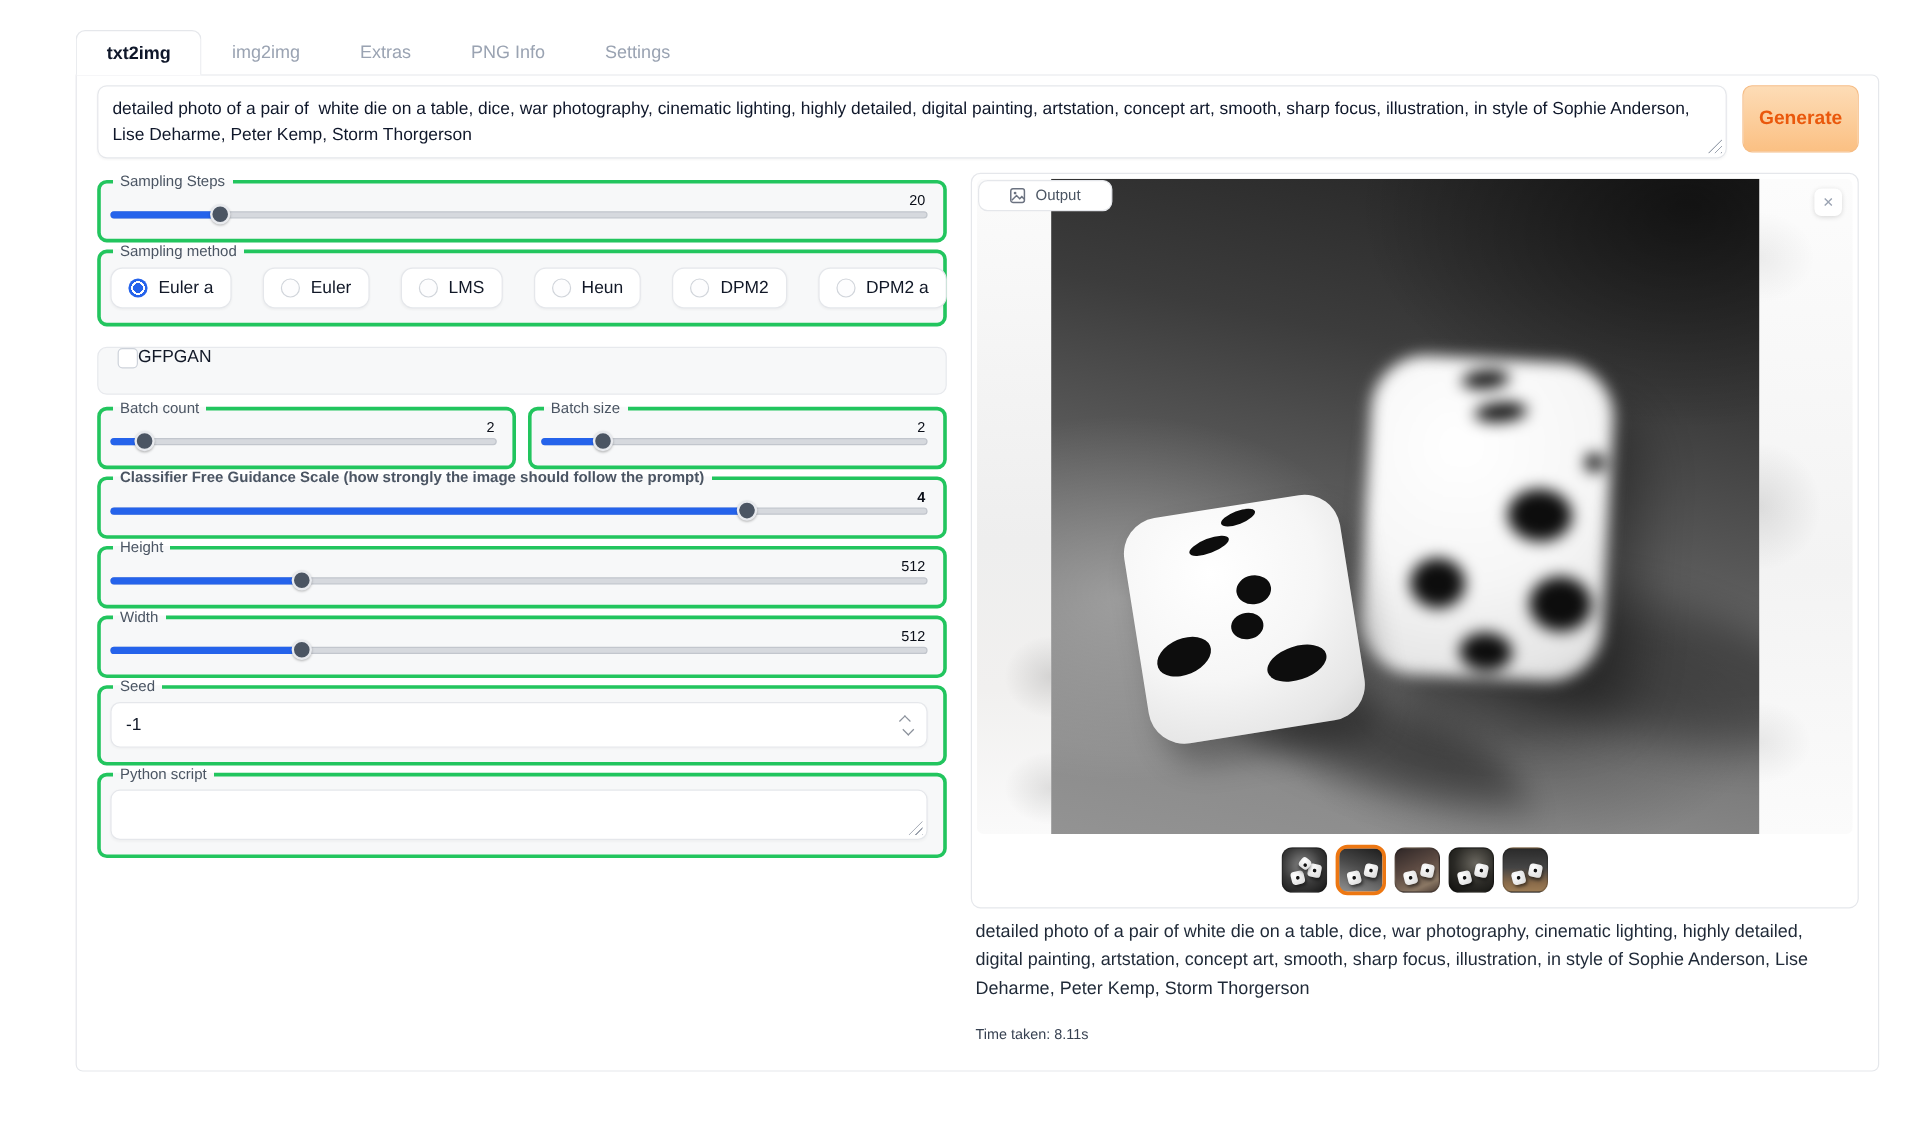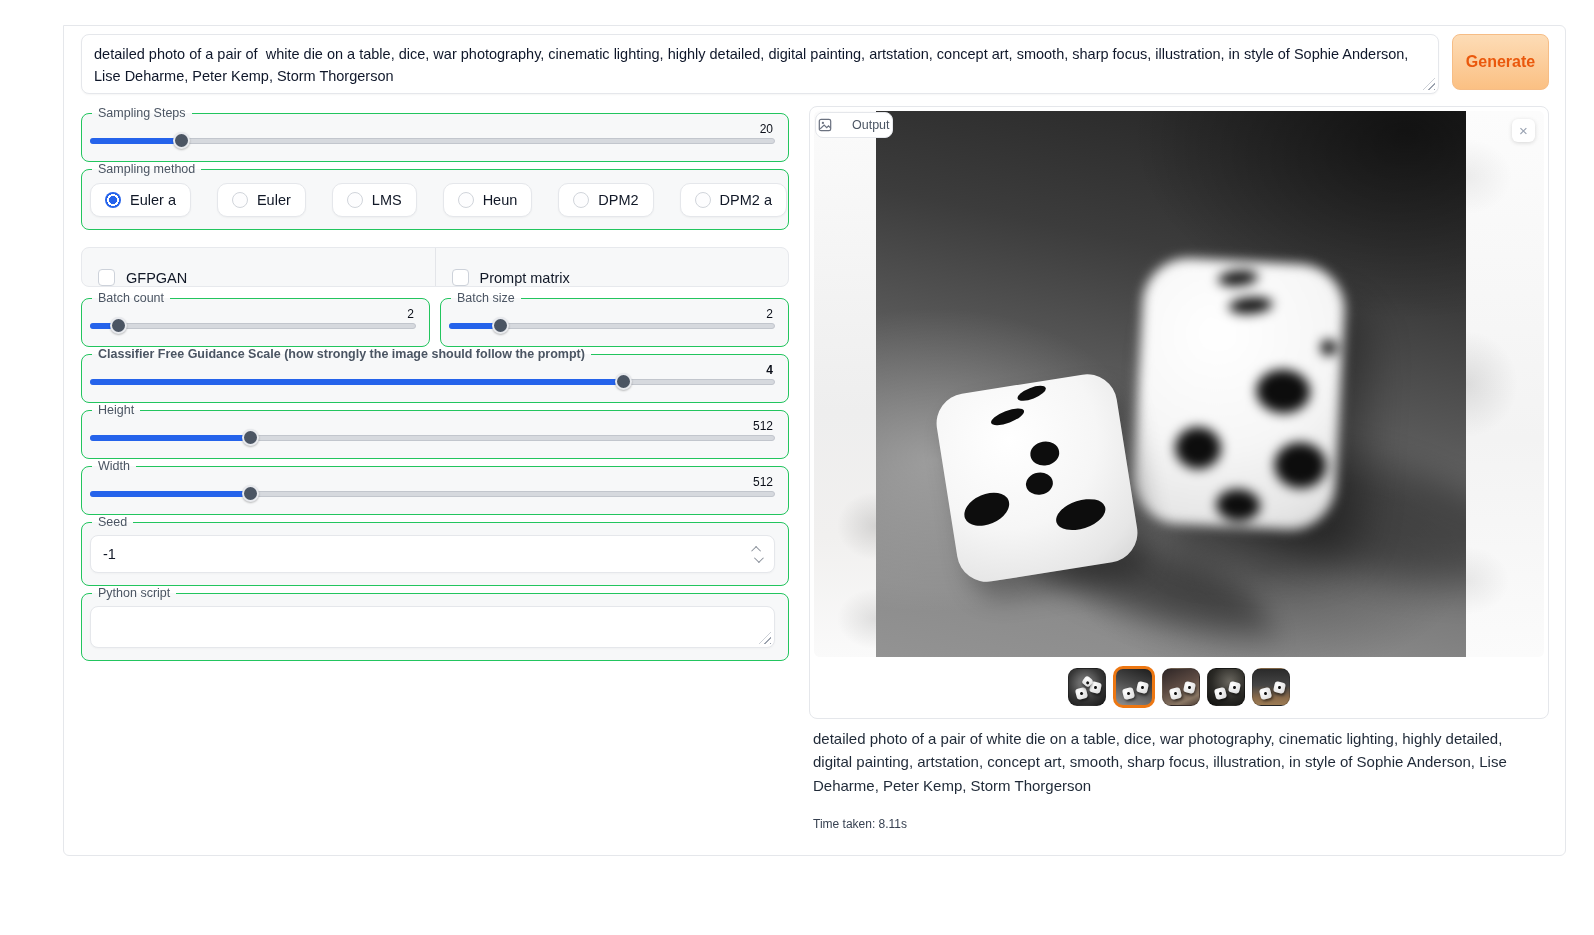--- a/index.html
+++ b/index.html
@@ -27,40 +27,40 @@
   .generate-btn { width:97px; height:56px; border-radius:8px; border:1px solid #f6bd86;
       background:linear-gradient(180deg,#fddcb6 0%,#fbc083 100%);
       color:var(--accent-orange,#ea580c); font-weight:700; font-size:16px; font-family:inherit; cursor:pointer; }
 
   
   .main-row { display:flex; gap:20px; margin-top:12px; align-items:flex-start; }
   .left-col { width:708px; flex:none; }
   .right-col { flex:1; min-width:0; }
 
   
-  fieldset.group { border:1px solid #22c55e; border-radius:8px; background:#f7f8f9; margin:0; padding:0 13px 12px 8px; position:relative; min-width:0; }
+  fieldset.group { border:3px solid #22c55e; border-radius:8px; background:#f7f8f9; margin:0; padding:0 13px 12px 8px; position:relative; min-width:0; }
   fieldset.group legend { font-size:12.5px; color:#4b5563; padding:0 6px; margin-left:2px; white-space:nowrap; }
   .slider-value { position:absolute; right:15px; top:2px; font-size:12px; color:#0b0f19; }
 
   .slider { position:relative; height:17px; margin:12px 0 0 0; cursor:pointer; }
   .slider .track { position:absolute; left:0; right:0; top:6px; height:6px; background:#d6d9de; border:1px solid #c2c6cd; border-radius:4px; }
   .slider .fill { position:absolute; left:0; top:6px; height:6px; background:var(--accent-blue,#2563eb); border-radius:4px; }
   .slider .handle { position:absolute; top:0; width:17px; height:17px; margin-left:-9px; border-radius:50%;
       background:#4b5563; border:2px solid #e8eaee; box-shadow:0 1px 2px rgba(0,0,0,.25); }
 
   
   .radio-row { display:flex; gap:26px; margin-top:7px; }
   .radio-pill { display:flex; align-items:center; gap:9px; background:#fff; border:1px solid #e5e7eb; border-radius:10px;
       padding:0 14px; height:34px; font-size:14.5px; color:#111827; cursor:pointer; box-shadow:0 1px 2px rgba(0,0,0,.04); white-space:nowrap; }
   .radio-circle { width:16px; height:16px; border-radius:50%; border:1px solid #d1d5db; background:#fdfdfe; flex:none; }
   .radio-circle.checked { border:none; background:radial-gradient(circle,var(--accent-blue,#2563eb) 0 4px,#fff 4px 5.8px,var(--accent-blue,#2563eb) 5.8px); }
 
   
   .check-row { display:flex; border:1px solid #e7e9ed; border-radius:8px; background:#f7f8f9; height:40px; margin-top:17px; }
-  .check-cell { flex:1; display:flex; align-items:flex-end; gap:11px; padding-left:16px; font-size:14.5px; color:#111827; cursor:pointer; }
+  .check-cell { flex:1; display:flex; align-items:flex-start; padding-left:16px; font-size:14.5px; color:#111827; cursor:pointer; }
   .check-cell + .check-cell { border-left:1px solid #e3e5e9; }
   .checkbox { width:17px; height:17px; border:1px solid #cdd2da; border-radius:4px; background:#fff; flex:none; }
 
   .batch-row { display:flex; gap:10px; margin-top:4px; }
   .batch-row fieldset.group { flex:1; } .mt8 { margin-top:8px;font-weight:bold; } .mt7 { margin-top:7px; } .mt12 { margin-top:12px; }
   .stack-up { margin-top:-1px; }
 
   
   .seed-box { display:flex; align-items:center; height:38px; margin-top:6px; background:#fff; border:1px solid #e5e7eb; border-radius:8px; box-shadow:0 1px 2px rgba(0,0,0,.03); }
   .seed-box input { flex:1; border:none; outline:none; font:14.5px "Liberation Sans",sans-serif; color:#111827; padding:0 12px; background:transparent; }
@@ -68,21 +68,21 @@
   .chev { width:7px; height:7px; border-left:1.6px solid #8b919b; border-top:1.6px solid #8b919b; }
   .chev.up { transform:rotate(45deg) translateY(2px); }
   .chev.down { transform:rotate(225deg) translateY(2px); }
 
   .script-box { position:relative; background:#fff; border:1px solid #e5e7eb; border-radius:8px; height:42px; margin-top:6px; box-shadow:0 1px 2px rgba(0,0,0,.03); }
   .script-box textarea { width:100%; height:38px; border:none; outline:none; resize:none; background:transparent; font:14px "Liberation Sans",sans-serif; padding:6px 12px; }
 
   
   .output-box { position:relative; border:1px solid #e5e7eb; border-radius:8px; background:#fff; padding:4px; height:613px; }
   .output-chip { position:absolute; left:5px; top:5px; z-index:5; background:#fff; border:1px solid #e5e7eb; border-radius:8px;
-      padding:5px 2px; display:flex; align-items:center; gap:20px; font-size:12.5px; color:#4b5563;justify-content:space-between; }
+      padding:5px 25px; display:flex; align-items:center; gap:8px; font-size:12.5px; color:#4b5563;justify-content:space-between; }
   .img-icon { width:14px; height:14px; }
   .close-btn { position:absolute; right:13px; top:12px; z-index:5; width:23px; height:23px; background:#fff; border:none; border-radius:6px;
       box-shadow:0 1px 4px rgba(0,0,0,.15); color:#9aa3b2; font-size:15px; line-height:1; display:flex; align-items:center; justify-content:center; cursor:pointer; }
 
   .stage { display:flex; height:546px; overflow:hidden; }
   .strip-left { width:62px; flex:none; border-radius:6px 0 0 6px;
       background:
         radial-gradient(ellipse 90% 9% at 100% 76%, rgba(0,0,0,.12), transparent 70%),
         radial-gradient(ellipse 90% 8% at 100% 93%, rgba(0,0,0,.10), transparent 70%),
         linear-gradient(180deg,#fbfbfb 0%,#eeeeee 55%,#f1f0ef 78%,#fafafa 100%); }
@@ -145,20 +145,27 @@
   
   .caption-block { margin-top:8px; padding-left:4px; }
   .caption-prompt, .caption-params { font-size:15px; line-height:1.56; color:#1f2937; max-width:700px; }
   .caption-time { font-size:12px; color:#374151; margin-top:20px; }
 </style>
 </head>
 <body>
 
 <div class="app">
 
+  <div class="tabs" id="tabs">
+      <div class="tab active">txt2img</div>
+      <div class="tab">img2img</div>
+      <div class="tab">Extras</div>
+      <div class="tab">PNG Info</div>
+      <div class="tab">Settings</div>
+    </div>
 
   <div class="container">
 
     <div class="prompt-row">
       <div class="prompt-box">
         <textarea spellcheck="false" style="">detailed photo of a pair of  white die on a table, dice, war photography, cinematic lighting, highly detailed, digital painting, artstation, concept art, smooth, sharp focus, illustration, in style of Sophie Anderson, Lise Deharme, Peter Kemp, Storm Thorgerson</textarea>
         <div class="resize-corner"></div>
       </div>
       <button class="generate-btn">Generate</button>
     </div>
@@ -212,24 +219,20 @@
                 <span class="radio-circle"></span>
                 <span>PLMS</span>
               </div>
             </div>
         </fieldset>
 
         <div class="check-row">
           <div class="check-cell">
             <span class="checkbox"></span>
             <span>GFPGAN</span>
-          </div>
-          <div class="check-cell">
-            <span class="checkbox"></span>
-            <span>Prompt matrix</span>
           </div>
         </div>
 
         <div class="batch-row">
           <fieldset class="group">
             <legend>Batch count</legend>
             <div class="slider-value">2</div>
             <div class="slider">
               <div class="track"></div>
               <div class="fill" style="width: 9%;"></div>

